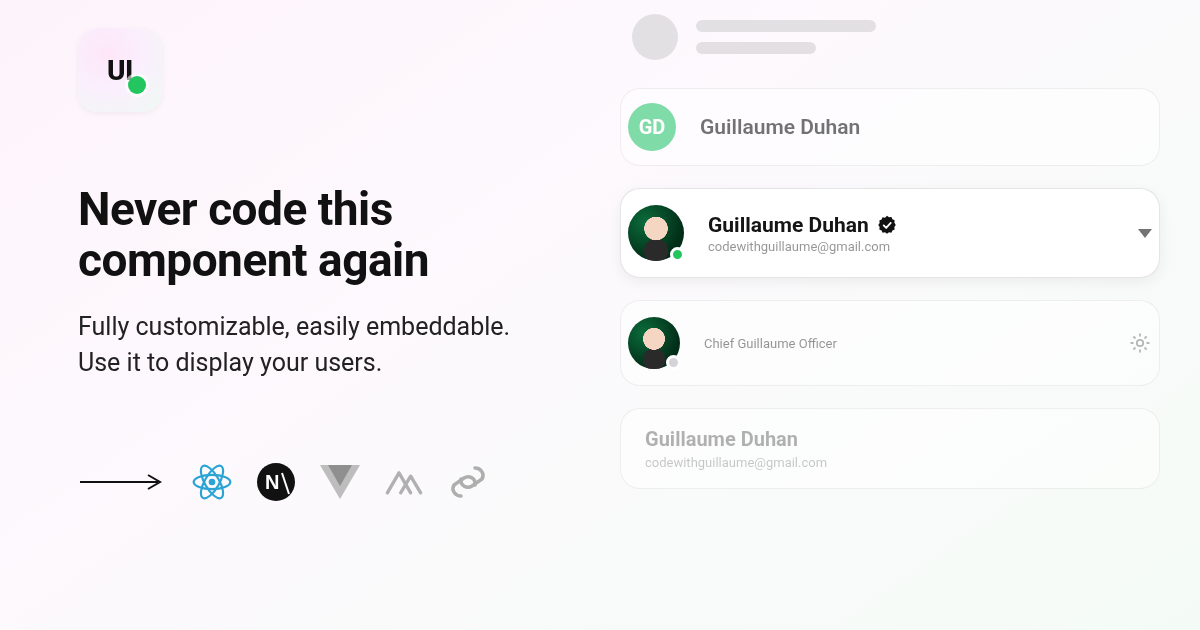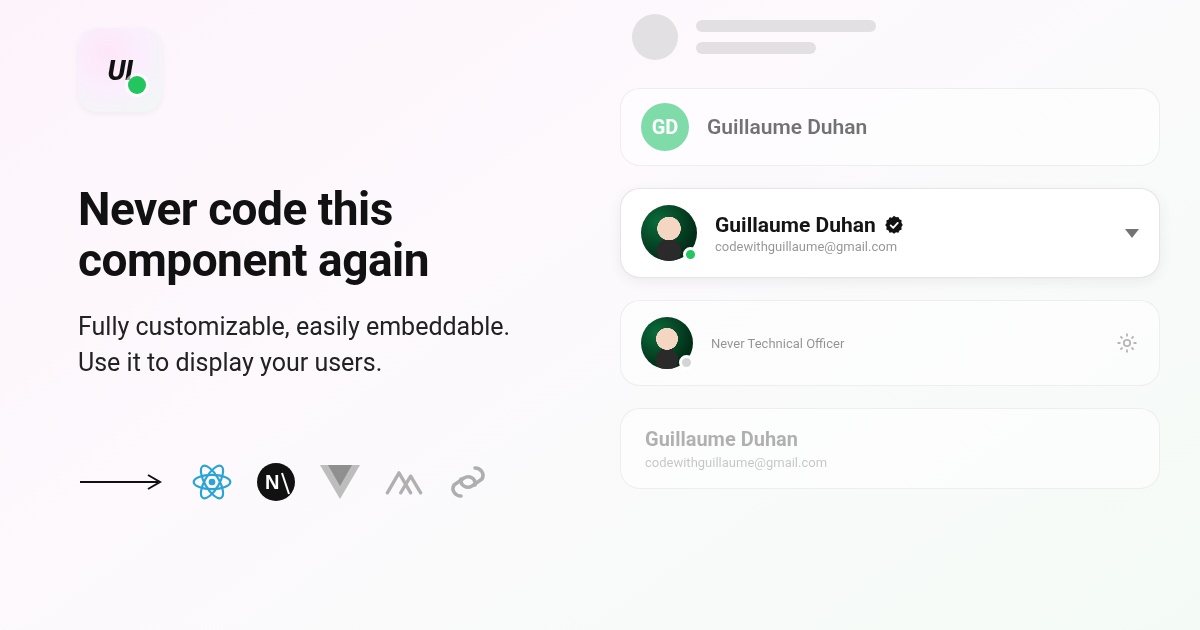--- a/index.html
+++ b/index.html
@@ -29,21 +29,20 @@
     display: flex;
     align-items: center;
     justify-content: center;
     margin-bottom: 72px;
   }
   .logo-text {
     font-weight: 800;
     font-size: 28px;
     letter-spacing: -0.5px;
     color: #111;
-    font-style: italic;
   }
   .logo-dot {
     position: absolute;
     width: 18px; height: 18px;
     background: #22c55e;
     border-radius: 50%;
     bottom: 18px; right: 16px;
     box-shadow: 0 0 0 3px rgba(255,255,255,0.6);
   }
 
@@ -79,24 +78,24 @@
     padding: 14px 40px 20px 20px;
     display: flex;
     flex-direction: column;
     gap: 22px;
   }
 
   .card {
     background: rgba(255,255,255,0.55);
     border: 1px solid rgba(0,0,0,0.06);
     border-radius: 20px;
-    padding: 16px 20px;
-    display: flex;
-    align-items: center;
-    gap: 18px;
+    padding: 16px 7px;
+    display: flex;
+    align-items: center;
+    gap: 24px;
     position: relative;
   }
   .card.solid {
     background: #fff;
     border: 1px solid rgba(0,0,0,0.10);
     box-shadow: 0 4px 14px rgba(0,0,0,0.06);
   }
   .card.text-only {
     flex-direction: column;
     align-items: flex-start;
@@ -269,21 +268,21 @@
     <div class="right-action">
       <span class="chev"></span>
     </div>
   </div>
 
   <div class="card">
     <div class="avatar-photo sm">
       <span class="status-dot offline"></span>
     </div>
     <div class="card-text">
-      <span class="subtext">Never Technical Officer</span>
+      <span class="subtext">Chief Guillaume Officer</span>
     </div>
     <div class="right-action faded">
       <svg class="gear-svg" viewBox="0 0 24 24" fill="none" stroke="currentColor" stroke-width="1.8">
         <circle cx="12" cy="12" r="3.2"></circle>
         <path d="M12 2.5v3M12 18.5v3M21.5 12h-3M5.5 12h-3M18.6 5.4l-2.1 2.1M7.5 16.5l-2.1 2.1M18.6 18.6l-2.1-2.1M7.5 7.5L5.4 5.4"></path>
       </svg>
     </div>
   </div>
 
   <div class="card text-only">

